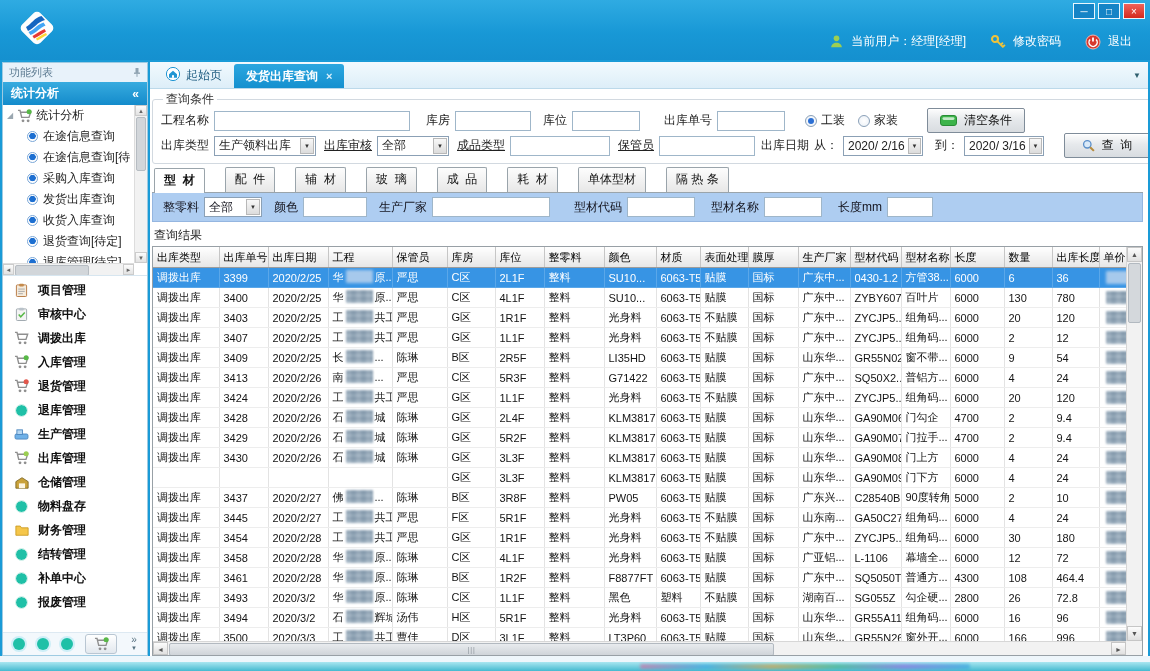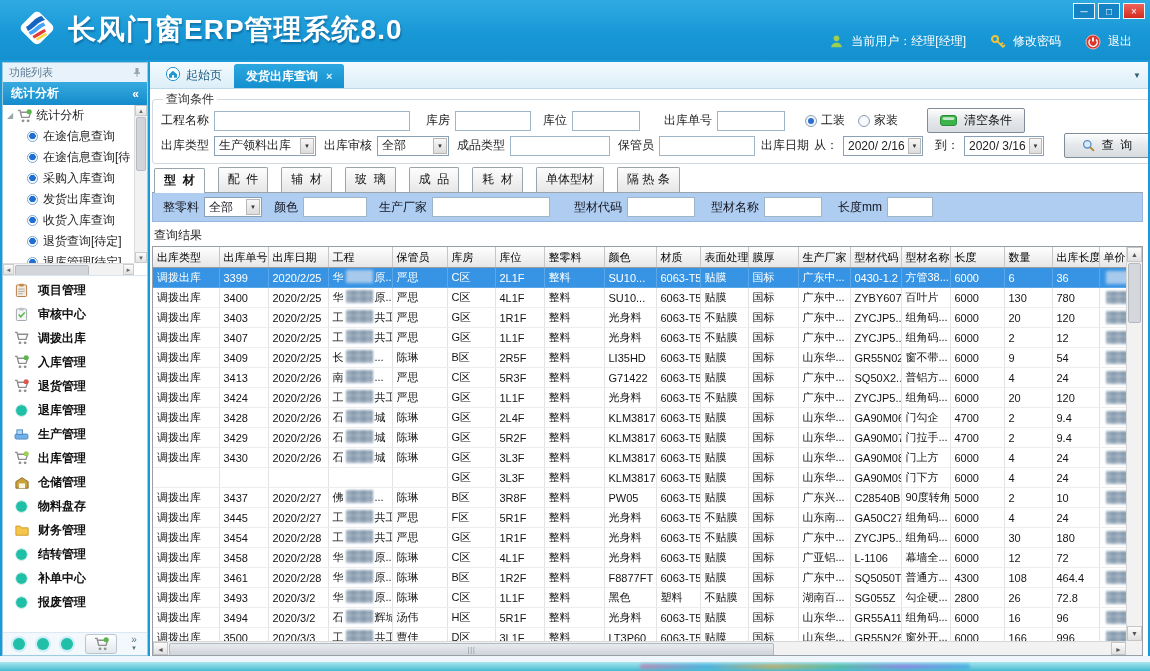--- a/index.html
+++ b/index.html
@@ -70,21 +70,21 @@
   .tb{height:20px;box-sizing:border-box;border:1px solid #9fb6c9;background:#fff;font-size:12px;padding:0 3px;font-family:inherit;}
   .combo{display:inline-flex;align-items:center;height:20px;border:1px solid #8ba0b5;background:#fff;font-size:12px;padding-left:4px;box-sizing:border-box;justify-content:space-between;}
   .combo .arr{width:14px;height:16px;margin:0 1px 0 3px;background:linear-gradient(#f8f8f8,#dcdcdc);border:1px solid #b8b8b8;font-size:6px;color:#333;display:flex;align-items:center;justify-content:center;box-sizing:border-box;}
   .radio{width:12px;height:12px;border-radius:50%;border:1px solid #8aa0b8;background:radial-gradient(#fff,#e9eff6);display:inline-block;position:relative;margin-right:4px;box-sizing:border-box;}
   .radio.checked::after{content:'';position:absolute;inset:2px;border-radius:50%;background:#2b6fd4;}
   .btn{display:inline-flex;align-items:center;gap:7px;height:25px;padding:0 12px;border:1px solid #7f8c99;border-radius:2px;
        background:linear-gradient(#fdfdfd,#e6e9ec 45%,#d8dce0);font-size:12px;color:#111;box-shadow:inset 0 1px 0 #fff;text-align:center;}
   .btn span{white-space:pre;}
 
   .mat-tabs{display:flex;margin-top:3px;padding-left:2px;border-bottom:1px solid #9aa4ab;}
-  .mtab{font-size:12px;white-space:pre;padding:3px 9px;border:1px solid #9aa4ab;border-bottom:none;margin-right:13px;
+  .mtab{font-size:12px;white-space:pre;padding:3px 9px;border:1px solid #9aa4ab;border-bottom:none;margin-right:20px;
         background:linear-gradient(#fdfdfd,#e7e7e7);color:#111;border-radius:2px 2px 0 0;}
   .mtab.active{background:#fff;font-weight:bold;position:relative;top:1px;padding-bottom:4px;}
 
   .subfilter{background:#aecdf1;border:1px solid #95b6e0;border-top:none;height:29px;box-sizing:border-box;
              display:flex;align-items:center;font-size:12px;color:#14141e;padding:0 10px;white-space:nowrap;}
 
   .results-label{font-size:12px;color:#222;margin:5px 0 2px 2px;}
   .grid{flex:1;min-height:0;border:1px solid #98a0a6;position:relative;overflow:hidden;background:#fff;}
   .grid-inner{position:absolute;left:0;top:0;right:16px;bottom:14px;overflow:hidden;}
   table.rgrid{border-collapse:collapse;table-layout:fixed;width:992px;font-size:11px;}
@@ -99,21 +99,21 @@
   .vscroll{position:absolute;top:0;right:0;width:16px;bottom:14px;background:#f2f2f2;border-left:1px solid #d7d7d7;box-sizing:border-box;}
   .vscroll .sb-arr{height:15px;font-size:7px;color:#555;text-align:center;line-height:14px;background:linear-gradient(#fcfcfc,#e0e0e0);border:1px solid #c6c6c6;box-sizing:border-box;}
   .vscroll .sb-arr.dn{position:absolute;left:0;right:0;bottom:0;}
   .vscroll .sb-thumb{position:absolute;left:1px;right:1px;top:16px;height:58px;background:#d4d8dc;border:1px solid #b2b9c0;border-radius:2px;}
   .hscroll{position:absolute;left:0;right:16px;bottom:0;height:14px;background:#f2f2f2;border-top:1px solid #d7d7d7;box-sizing:border-box;}
   .hscroll .sb-arr{position:absolute;top:0;width:15px;height:13px;font-size:7px;color:#555;text-align:center;line-height:13px;background:linear-gradient(#fcfcfc,#e0e0e0);border:1px solid #c6c6c6;box-sizing:border-box;}
   .hscroll .sb-arr.lt{left:0;} .hscroll .sb-arr.rt{right:0;}
   .hscroll .sb-thumb{position:absolute;left:16px;top:1px;height:11px;width:62%;background:linear-gradient(#e8ebee,#cfd4d9);border:1px solid #b2b9c0;border-radius:2px;
                      display:flex;align-items:center;justify-content:center;font-size:7px;color:#8a9299;letter-spacing:1px;}
   .sb-corner{position:absolute;right:0;bottom:0;width:16px;height:14px;background:#f2f2f2;}
-  .ml6{margin-left:6px;} .ml8{margin-left:8px;} .ml12{margin-left:12px;} .ml16{margin-left:16px;} .ml20{margin-left:20px;} .ml24{margin-left:24px;}
+  .ml6{margin-left:6px;} .ml8{margin-left:8px;text-decoration:underline;} .ml12{margin-left:12px;} .ml16{margin-left:16px;} .ml20{margin-left:20px;} .ml24{margin-left:24px;}
 </style>
 </head>
 <body>
 
 <div id="app">
 
   <div class="titlebar">
     <div class="win-controls">
       <div class="win-btn">─</div>
       <div class="win-btn">□</div>
@@ -122,21 +122,20 @@
     <div class="brand">
       <span>
         <svg width="42" height="42" viewBox="0 0 42 42">
           <rect x="8" y="8" width="26" height="26" rx="5" transform="rotate(45 21 21)" fill="#fdfdfd"></rect>
           <path d="M12 24c7-3 9-9 17-11l-3.5-4c-7 1.5-10 8-15.5 11z" fill="#1565c0"></path>
           <path d="M14.5 28c6.5-2.5 9.5-7.5 15-9.5l-2-3c-6.5 2-9.5 7.5-15 9.5z" fill="#42a5f5"></path>
           <path d="M18 31.5c5-2 8-5 12-7l-1.5-2.6c-5 2-8 5-12 7z" fill="#e53935"></path>
           <path d="M21 33.6c4-1.5 6.5-4 10-5.5l-1-2c-4 1.5-7 4-10 5.5z" fill="#fdd835"></path>
         </svg>
       </span>
-      <span class="brand-title">长风门窗ERP管理系统8.0</span>
     </div>
     <div class="userbar">
       <span class="ubicon">
         <svg width="15" height="15" viewBox="0 0 16 16">
             <circle cx="8" cy="4.6" r="3" fill="#9ccf52"></circle>
             <path d="M2.3 14.2c0-3.1 2.6-5 5.7-5s5.7 1.9 5.7 5z" fill="#9ccf52"></path>
           </svg>
       </span>
       <span>当前用户：经理[经理]</span>
       <span class="sep"></span>

